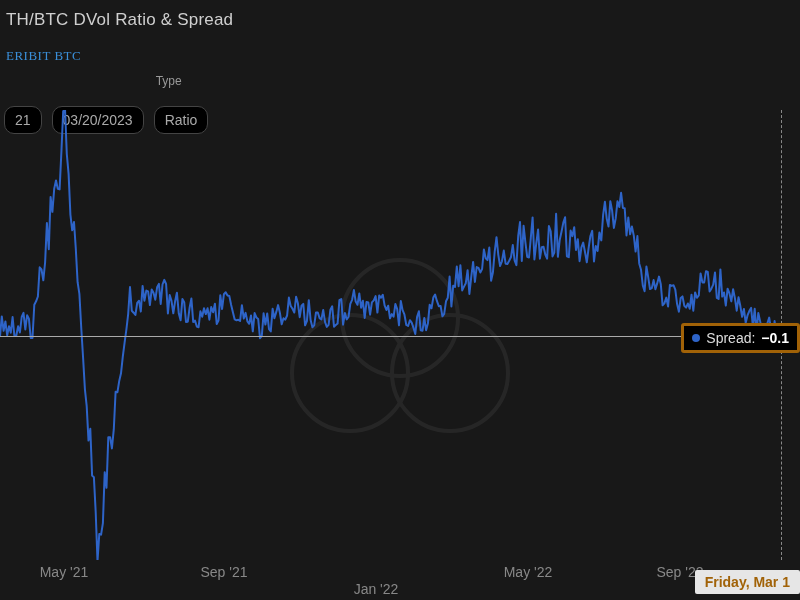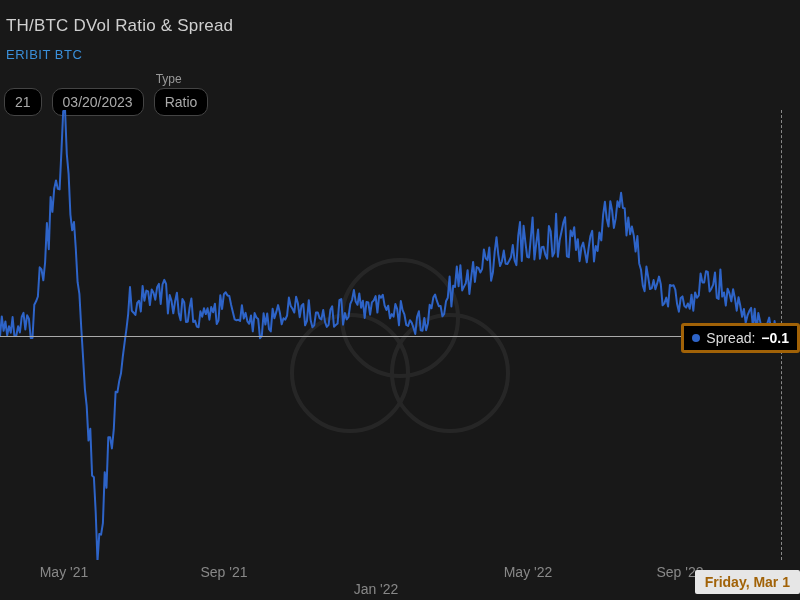--- a/index.html
+++ b/index.html
@@ -11,48 +11,49 @@
     overflow: hidden;
     position: relative;
     color: #ccc;
   }
   .panel {
     position: absolute;
     left: 0; top: 0; right: 0; bottom: 0;
     background: #181818;
   }
   .header {
-    padding: 16px 6px 2px 6px;
+    padding: 10px 6px 2px 6px;
   }
   .title {
     font-size: 17px;
     color: #cfcfcf;
     font-weight: 400;
     letter-spacing: .2px;
   }
   .subtitle {
     font-size: 13px;
     color: #3a8fd9;
     letter-spacing: .5px;
-    margin-top: 11px;
+    margin-top: 18px;
+    font-family: Liberation Serif, serif;
   }
   .controls {
     display: flex;
     gap: 10px;
     padding: 8px 4px 0 4px;
     align-items: flex-end;
   }
   .control-group {
     display: flex;
     flex-direction: column;
   }
   .control-label {
     font-size: 12px;
     color: #999;
-    margin-bottom: 2px;
+    margin-bottom: 18px;
     padding-left: 2px;
   }
   .control-btn {
     background: #000;
     border: 1px solid #444;
     border-radius: 10px;
     color: #aaa;
     font-size: 14px;
     padding: 5px 10px;
     min-height: 28px;

